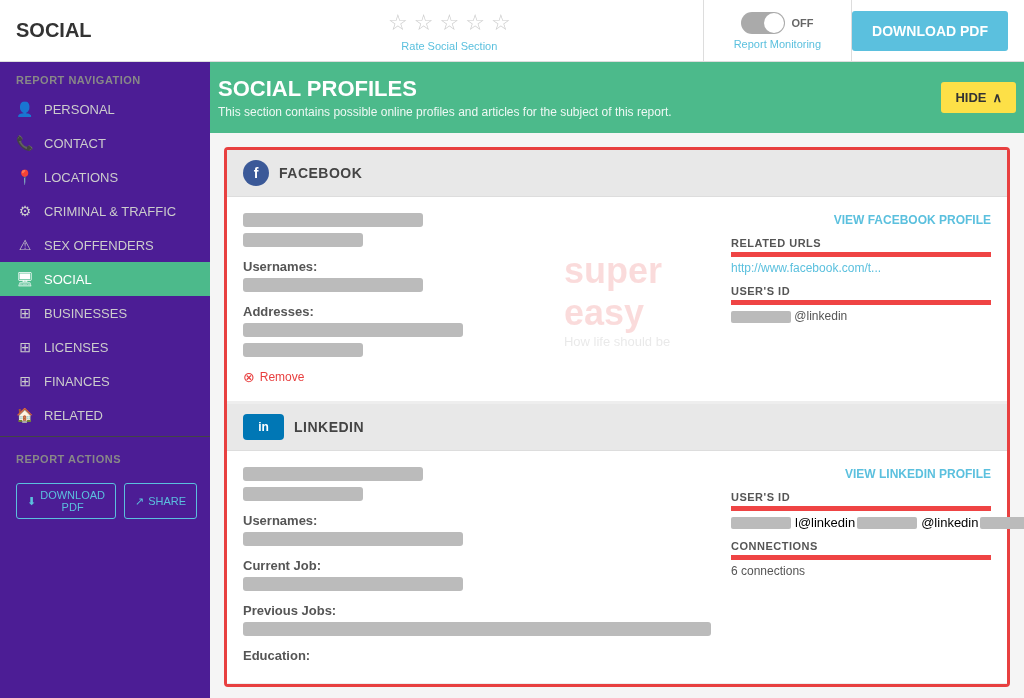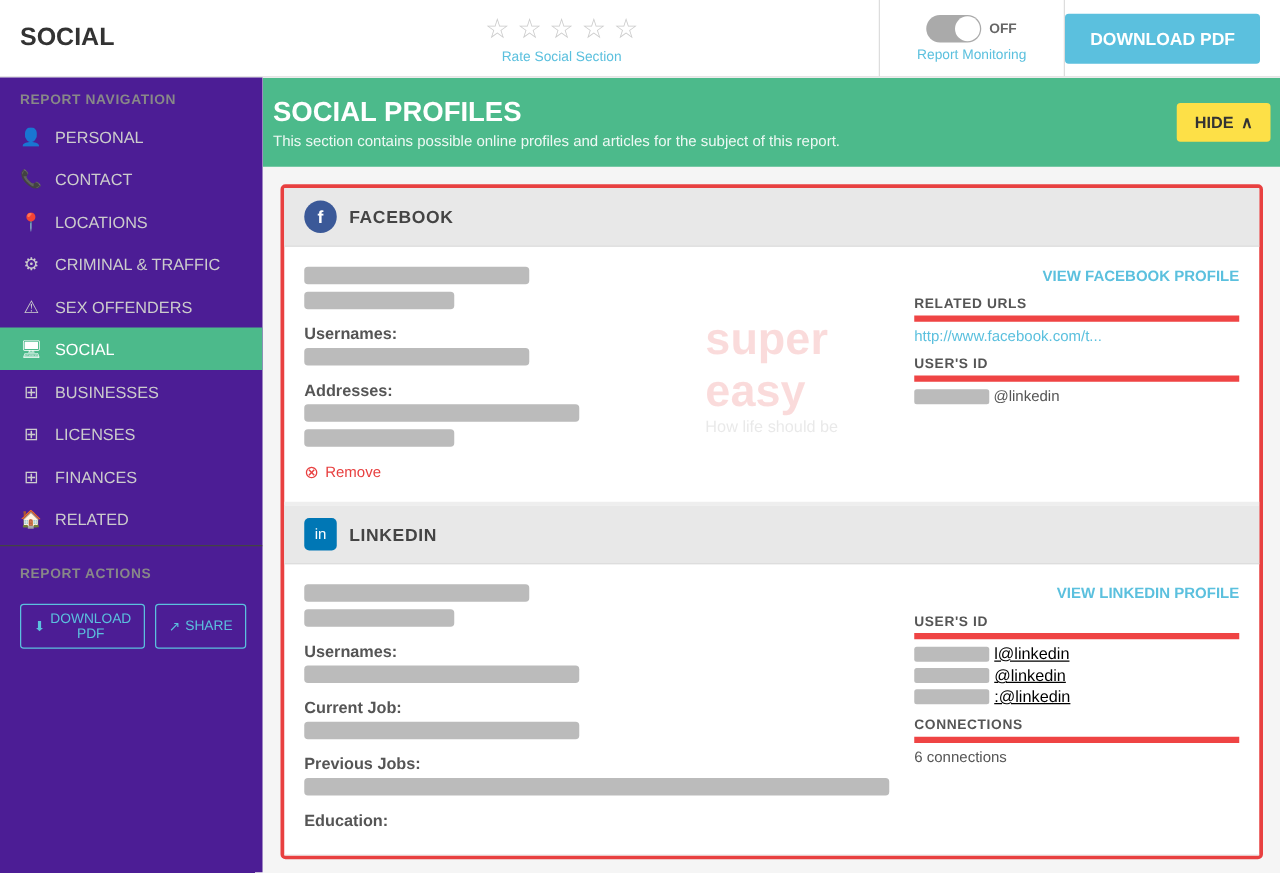--- a/index.html
+++ b/index.html
@@ -40,21 +40,21 @@
     .section-title { font-size: 22px; font-weight: bold; }
     .section-subtitle { font-size: 12px; margin-top: 3px; opacity: 0.9; }
     .hide-btn { background: #fde047; color: #333; border: none; padding: 8px 14px; font-size: 13px; cursor: pointer; border-radius: 3px; display: flex; align-items: center; gap: 6px; font-weight: bold; }
 
     
     .profiles-card { margin: 14px; border: 3px solid #e84040; border-radius: 4px; background: #fff; }
     .profile-section { }
     .profile-section-header { background: #e8e8e8; padding: 10px 16px; display: flex; align-items: center; gap: 10px; border-bottom: 1px solid #ddd; }
     .profile-section-name { font-size: 14px; font-weight: bold; color: #444; letter-spacing: 0.5px; }
     .fb-icon { width: 26px; height: 26px; background: #3b5998; border-radius: 50%; display: flex; align-items: center; justify-content: center; color: #fff; font-weight: bold; font-size: 14px; }
-    .li-icon { width: 26px; height: 26px; background: #0077b5; border-radius: 4px; display: flex; align-items: center; justify-content: center; color: #fff; font-weight: normal; font-size: 12px; }
+    .li-icon { width: 41px; height: 26px; background: #0077b5; border-radius: 4px; display: flex; align-items: center; justify-content: center; color: #fff; font-weight: bold; font-size: 12px; }
 
     .profile-body { display: flex; padding: 16px; gap: 20px; border-bottom: 1px solid #eee; position: relative; }
     .profile-left { flex: 1; }
     .profile-right { width: 260px; flex-shrink: 0; }
 
     .blurred-block { height: 14px; background: #bbb; border-radius: 3px; margin-bottom: 6px; }
     .blurred-block.short { width: 120px; }
     .blurred-block.medium { width: 180px; }
     .blurred-block.long { width: 220px; }
     .blurred-block.full { width: 100%; }
@@ -65,21 +65,21 @@
     .view-profile-link { color: #5bc0de; font-size: 12px; font-weight: bold; cursor: pointer; margin-bottom: 10px; display: block; text-align: right; }
     .right-section-label { font-size: 11px; font-weight: bold; color: #555; letter-spacing: 0.5px; margin-top: 10px; margin-bottom: 4px; border-bottom: 5px solid #ef4444; padding-bottom: 3px; }
     .right-link { color: #5bc0de; font-size: 12px; cursor: pointer; }
     .right-value { font-size: 12px; color: #555; }
 
     
     .watermark { position: absolute; top: 50%; left: 50%; transform: translate(-50%, -50%); opacity: 0.18; pointer-events: none; text-align: left; }
     .watermark-logo { font-size: 36px; font-weight: bold; color: #e84040; }
     .watermark-sub { font-size: 13px; color: #888; }
 
-    .linkedin-id-block { display: flex; flex-direction: column; gap: 2px; text-decoration: underline; }
+    .linkedin-id-block { display: flex; flex-direction: row; gap: 2px; }
     .linkedin-id-row { display: flex; align-items: center; gap: 4px; }
     .id-blurred { display: inline-block; width: 60px; height: 12px; background: #bbb; border-radius: 2px; }
 
     .profile-section + .profile-section { border-top: 2px solid #eee; }
   </style>
 </head>
 <body>
 
 <div class="header">
   <div class="header-title">SOCIAL</div>

